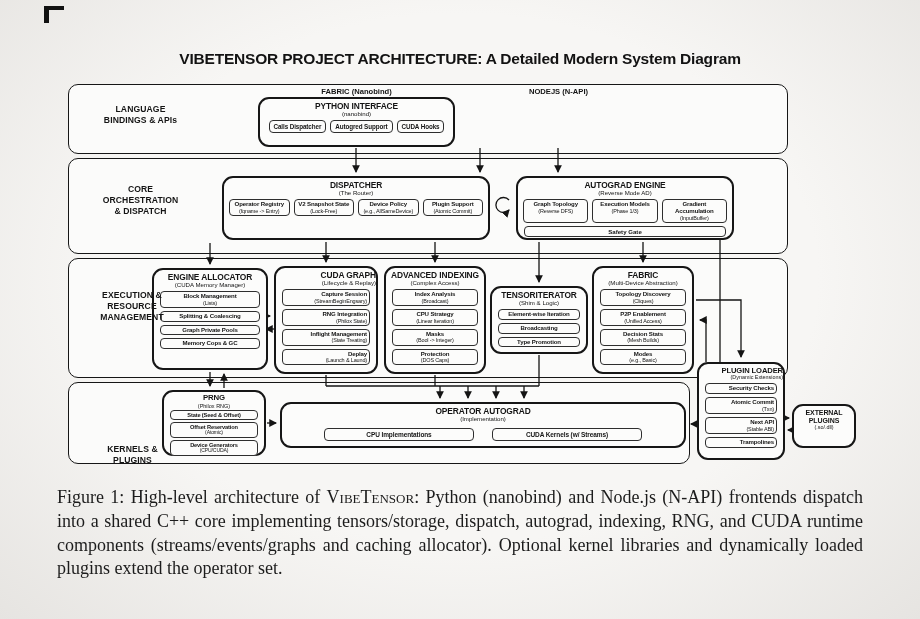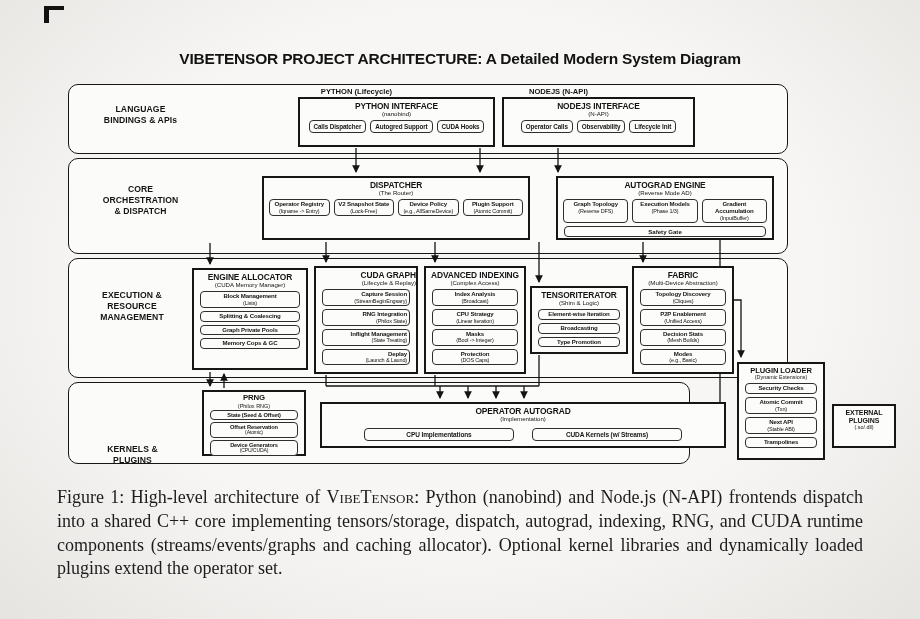--- a/index.html
+++ b/index.html
@@ -18,21 +18,21 @@
   .bandlabel{position:absolute;z-index:4;font-weight:700;font-size:8.6px;line-height:1.3;
              text-align:center;white-space:pre-line;letter-spacing:0.1px;}
   #lbl1{left:78px;top:104px;width:125px;}
   #lbl2{left:78px;top:184px;width:125px;}
   #lbl3{left:76px;top:290px;width:112px;text-align:center;}
   #lbl4{left:80px;top:408px;width:105px;margin-top:36px;}
   .sechdr{position:absolute;z-index:4;font-weight:700;font-size:7.6px;text-align:center;}
   #hdr-python{left:258px;top:87px;width:197px;}
   #hdr-node{left:462px;top:87px;width:193px;}
   .box{position:absolute;z-index:3;background:#fcfcfb;border:2px solid #161616;
-       border-radius:0;text-align:center;box-sizing:border-box;margin-left:40px;}
+       border-radius:11px;text-align:center;box-sizing:border-box;}
   .btitle{font-weight:700;font-size:8.4px;letter-spacing:-0.1px;margin-top:3px;line-height:1.1;}
   .bsub{font-size:6.1px;line-height:1.1;}
   .chip{border:1px solid #2e2e2e;border-radius:4px;background:#fcfcfb;padding:1px 2px;}
   .chip .t{display:block;font-weight:700;font-size:6.1px;line-height:1.12;letter-spacing:-0.15px;}
   .chip .s{display:block;font-weight:400;font-size:5.5px;line-height:1.1;white-space:nowrap;letter-spacing:-0.15px;}
   .chip1{border:1px solid #2e2e2e;border-radius:4px;background:#fcfcfb;
          font-weight:700;font-size:6.3px;padding:2px 4px;letter-spacing:-0.1px;}
   .rowchips{display:flex;gap:4px;justify-content:center;padding:2px 5px 0;}
   .rowchips .chip{flex:1;}
   .colchips{display:flex;flex-direction:column;gap:3px;padding:2px 6px 0;}
@@ -40,21 +40,21 @@
   #box-node{left:462px;top:97px;width:193px;height:50px;}
   #box-dispatcher{left:222px;top:176px;width:268px;height:64px;}
   #box-autograd{left:516px;top:176px;width:218px;height:64px;}
   .wide-chip{margin:3px 6px 0;border:1px solid #2e2e2e;border-radius:4px;background:#fcfcfb;
              font-weight:700;font-size:6.1px;padding:1px 0;}
   #box-cache{left:152px;top:268px;width:116px;height:102px;}
   #box-cudagraph{left:274px;top:266px;width:104px;height:108px;text-align:right;}
   #box-advidx{left:384px;top:266px;width:102px;height:108px;}
   #box-tensorit{left:490px;top:286px;width:98px;height:68px;}
   #box-fabric{left:592px;top:266px;width:102px;height:108px;}
-  #box-pluginloader{left:697px;top:362px;width:88px;height:98px;}
+  #box-pluginloader{left:697px;top:362px;width:88px;height:98px;text-align:right;}
   #box-pluginloader .btitle{font-size:7.6px;}
   #box-pluginloader .bsub{font-size:5.4px;}
   #box-prng{left:162px;top:390px;width:104px;height:66px;}
   #box-prng .btitle{font-size:7.8px;margin-top:2px;}
   #box-prng .bsub{font-size:5.5px;}
   #box-prng .chip .t{font-size:5.7px;}
   #box-prng .chip .s{font-size:5.1px;}
   #box-prng .colchips{gap:2px;padding:1px 6px 0;}
   #box-opkernels{left:280px;top:402px;width:406px;height:46px;}
   #box-opkernels .rowchips{gap:18px;margin-top:3px;}
@@ -124,40 +124,31 @@
       <line x1="720" y1="208" x2="707" y2="208" marker-end="url(#ah)"></line>
       <line x1="720" y1="208" x2="720" y2="424"></line>
       <line x1="720" y1="424" x2="691" y2="424" marker-end="url(#ah)"></line>
       <polyline points="696,300 741,300 741,357" marker-end="url(#ah)"></polyline>
       <polyline points="706,362 706,320 700,320" marker-end="url(#ah)"></polyline>
       <line x1="785" y1="418" x2="789" y2="418" marker-end="url(#ah)"></line>
       <line x1="792" y1="430" x2="788" y2="430" marker-end="url(#ah)"></line>
     </g>
   </svg>
 
-  <div class="sechdr" id="hdr-python">PYTHON (Lifecycle)</div>
+  <div class="sechdr" id="hdr-python">FABRIC (Nanobind)</div>
   <div class="box" id="box-python">
     <div class="btitle">PYTHON INTERFACE</div>
     <div class="bsub">(nanobind)</div>
     <div class="rowchips">
       <span class="chip1">Calls Dispatcher</span>
       <span class="chip1">Autogred Support</span>
       <span class="chip1">CUDA Hooks</span>
     </div>
   </div>
   <div class="sechdr" id="hdr-node">NODEJS (N-API)</div>
-  <div class="box" id="box-node">
-    <div class="btitle">NODEJS INTERFACE</div>
-    <div class="bsub">(N-API)</div>
-    <div class="rowchips">
-      <span class="chip1">Operator Calls</span>
-      <span class="chip1">Observability</span>
-      <span class="chip1">Lifecycle Init</span>
-    </div>
-  </div>
 
   <div class="box" id="box-dispatcher">
     <div class="btitle">DISPATCHER</div>
     <div class="bsub">(The Router)</div>
     <div class="rowchips">
       <span class="chip">
           <span class="t">Operator Registry</span>
           <span class="s">(fqname -&gt; Entry)</span>
         </span>
       <span class="chip">

